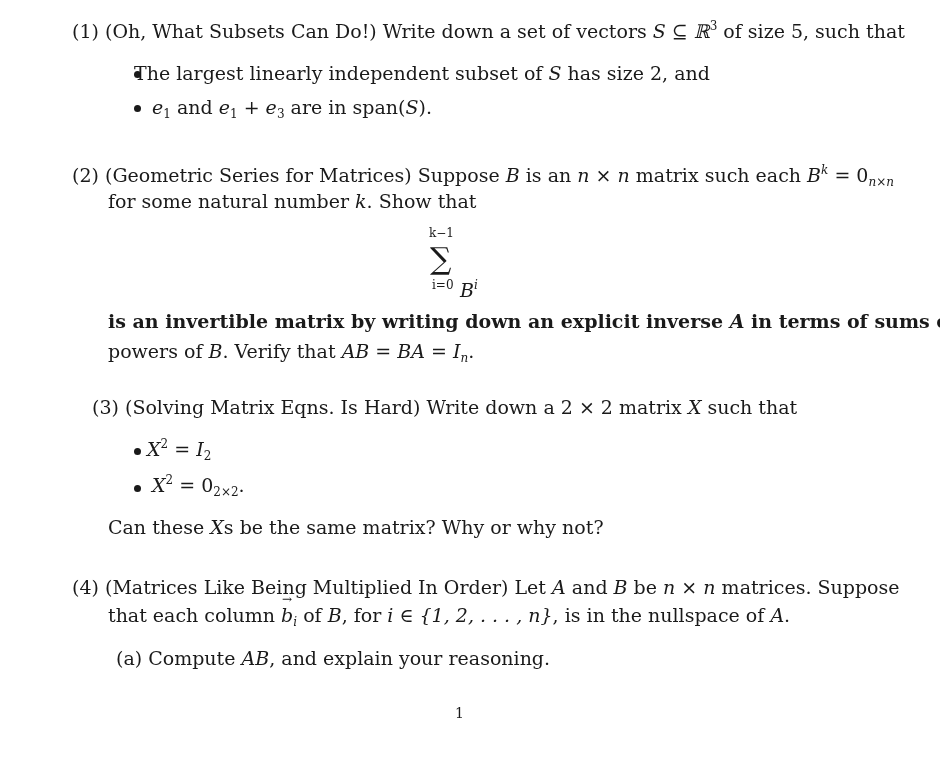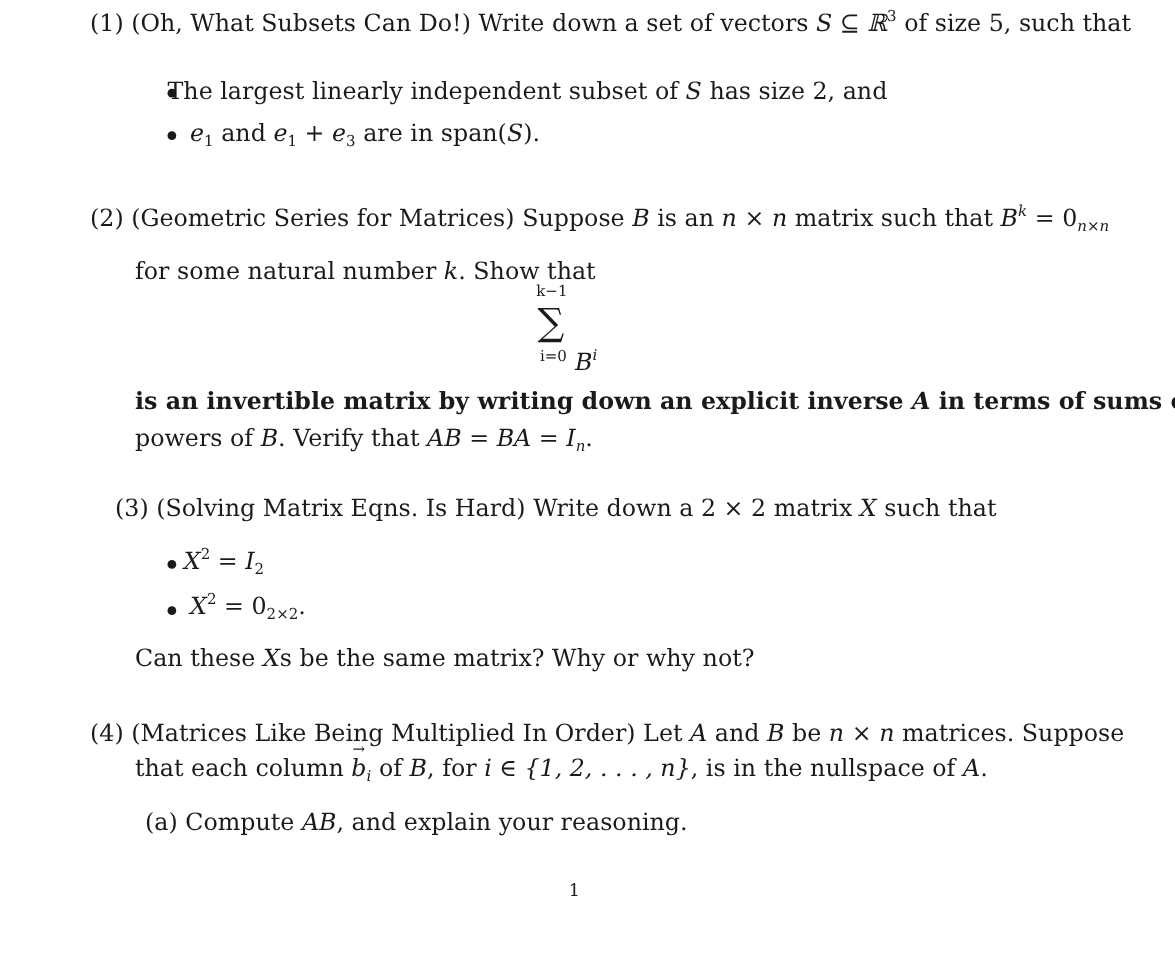--- a/index.html
+++ b/index.html
@@ -18,21 +18,21 @@
   .bullet { position: absolute; width: 7px; height: 7px; border-radius: 50%; background: #1a1a1a; }
   .sum { position: absolute; text-align: center; }
   .bigsigma { font-size: 30px; line-height: 30px; font-style: normal; }
   .small { font-size: 12px; }
   .vec { position: relative; display: inline-block; }
   .vec::before { content: "\2192"; position: absolute; top: -12px; left: 1px; font-size: 12px; font-style: normal; }
 </style>
 </head>
 <body>
 
-<div class="abs" style="left:72px; top:8px;">
+<div class="abs" style="left:72px; top:20px;">
   <span>(1)</span>
   <span>(Oh, What Subsets Can Do!)</span>
   <span>Write down a set of vectors</span>
   <span class="m"><span>S ⊆ ℝ</span><sup class="up">3</sup></span>
   <span>of size 5, such that</span>
 </div>
 
 <div class="bullet" style="left:134px; top:71px;"></div>
 <div class="abs" style="left:134px; top:62px;">
   <span>The largest linearly independent subset of</span>
@@ -48,24 +48,24 @@
   <span>are in span(</span><span class="m">S</span><span>).</span>
 </div>
 
 <div class="abs" style="left:72px; top:164px;">
   <span>(2)</span>
   <span>(Geometric Series for Matrices)</span>
   <span>Suppose</span>
   <span class="m">B</span>
   <span>is an</span>
   <span class="m">n × n</span>
-  <span>matrix such that</span>
+  <span>matrix such each</span>
   <span class="m"><span>B</span><sup>k</sup> <span class="up">= 0</span><sub>n×n</sub></span>
 </div>
-<div class="abs" style="left:108px; top:190px;margin-top:16px;">
+<div class="abs" style="left:108px; top:190px;">
   <span>for some natural number</span>
   <span class="m">k</span><span>. Show that</span>
 </div>
 
 <div class="sum" style="left:420px; top:226px; width:80px;">
   <div class="small" style="position:absolute; left:9px; top:0;">k−1</div>
   <div class="bigsigma" style="position:absolute; left:10px; top:18px;">∑</div>
   <div class="m" style="position:absolute; left:40px; top:6px; font-size:19px;margin-top:47px;"><span>B</span><sup>i</sup></div>
   <div class="small" style="position:absolute; left:12px; top:52px;">i=0</div>
 </div>

